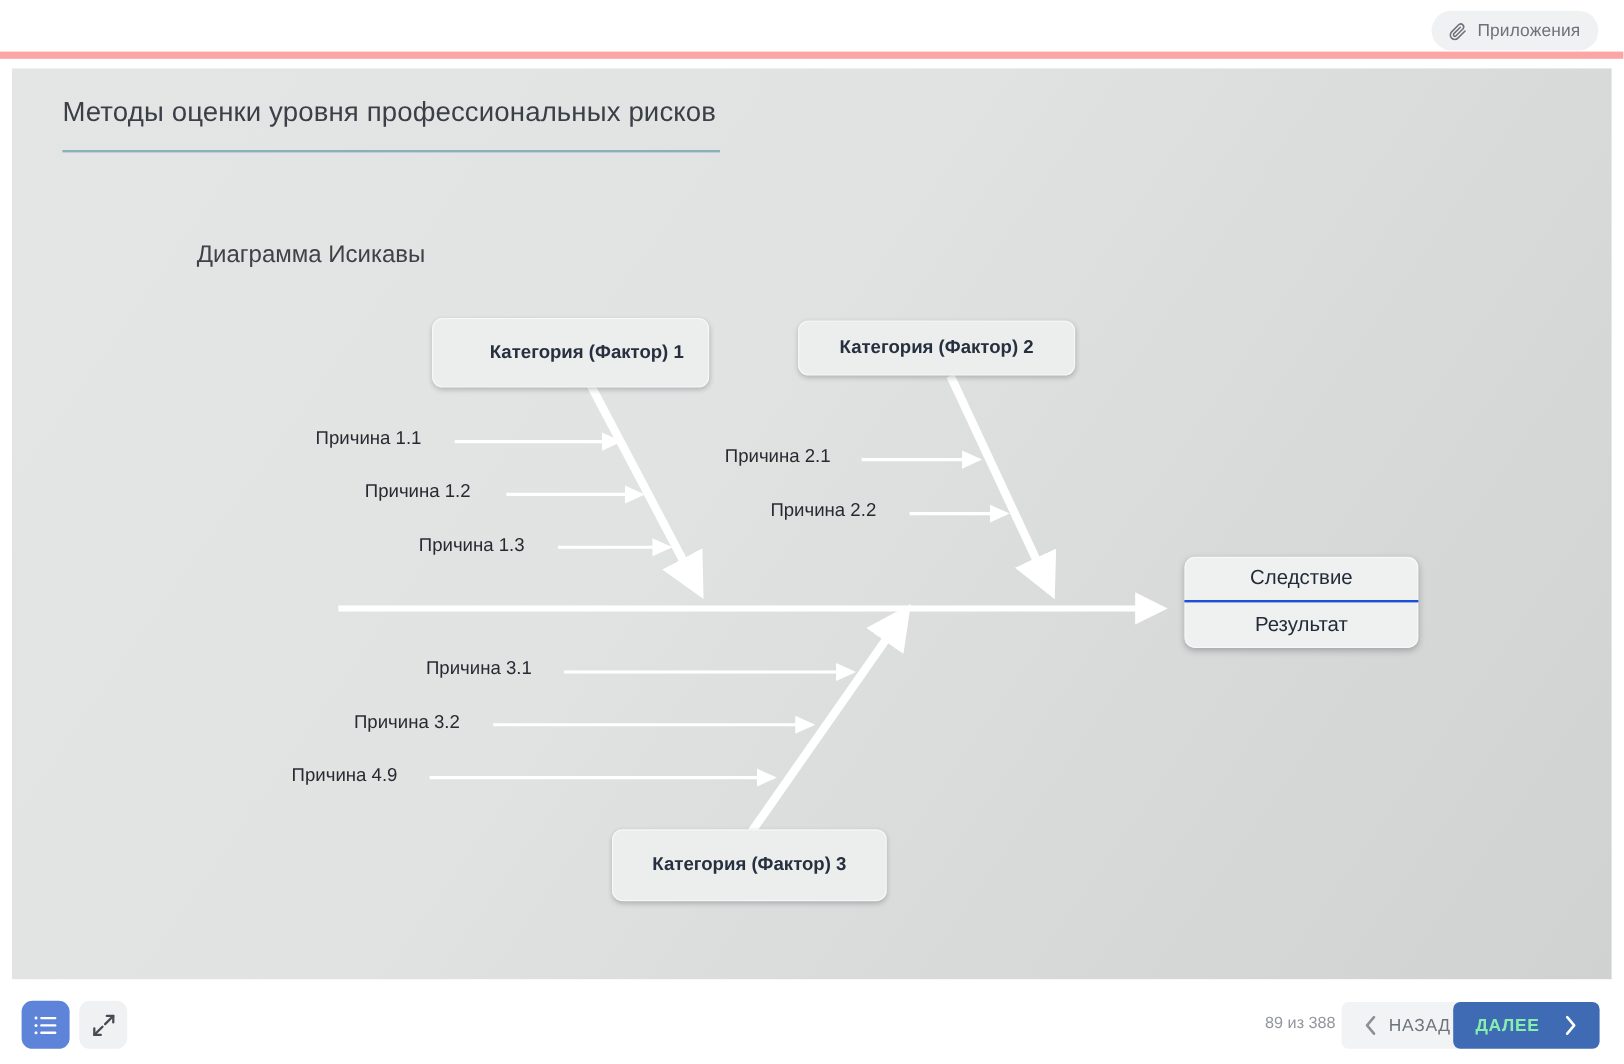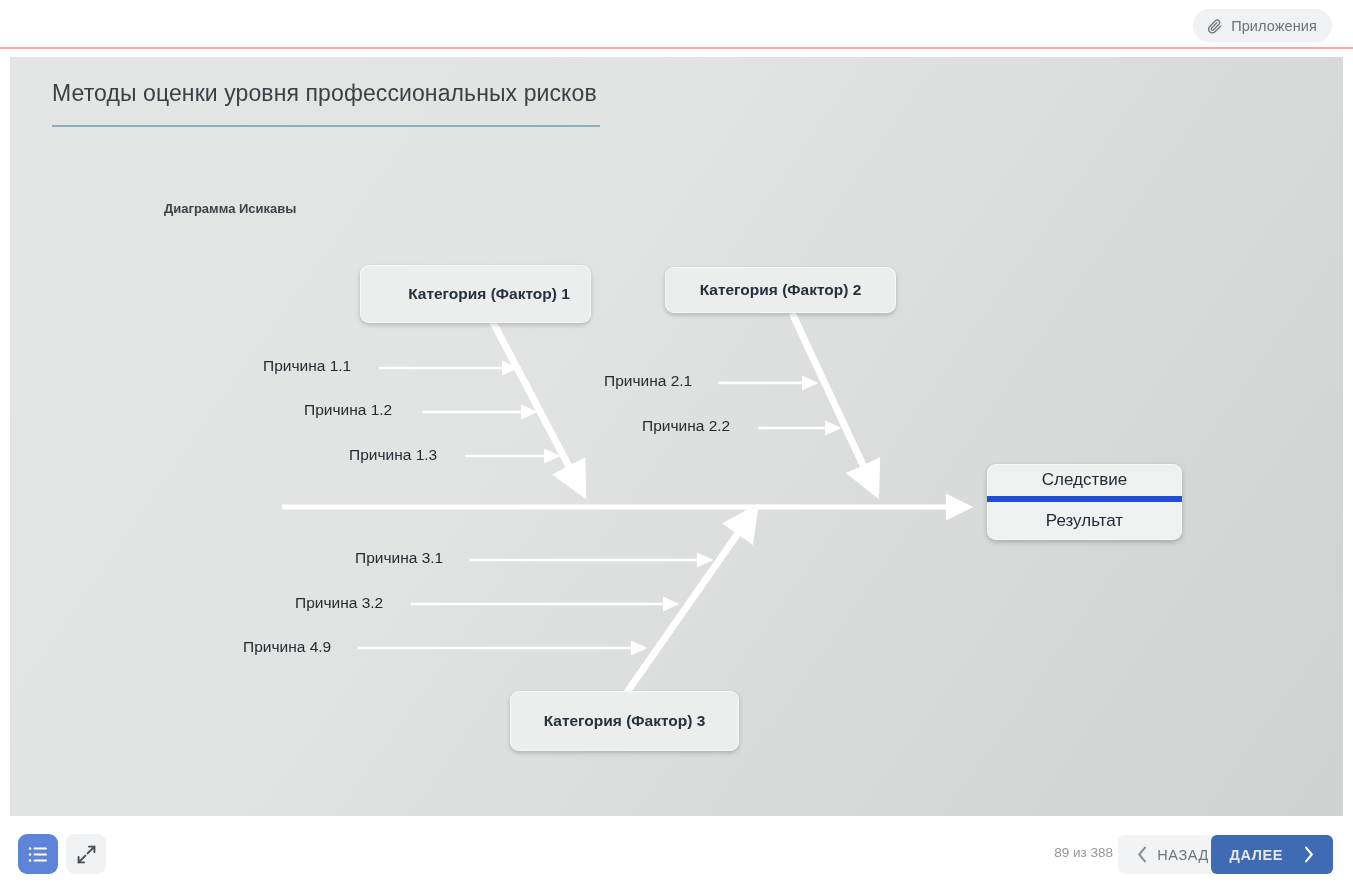--- a/index.html
+++ b/index.html
@@ -20,21 +20,21 @@
     background: #ffffff;
   }
 
   
   .topbar {
     position: absolute;
     left: 0; top: 0;
     width: 1353px;
     height: 49px;
     background: #ffffff;
-    border-bottom: 2px solid #fca5a5;
+    border-bottom: 6px solid #fca5a5;
   }
 
   .attachments-btn {
     position: absolute;
     right: 21px;
     top: 9px;
     height: 33px;
     display: flex;
     align-items: center;
     gap: 8px;
@@ -78,22 +78,22 @@
     top: 68px;
     width: 548px;
     height: 2px;
     background: #8aafbd;
   }
 
   .diagram-heading {
     position: absolute;
     left: 154px;
     top: 144px;
-    font-size: 13px;
-    font-weight: bold;
+    font-size: 20px;
+    font-weight: normal;
     color: #3f4248;
     white-space: nowrap;
     text-align: center;
   }
 
   
   .fishbone {
     position: absolute;
     left: 0; top: 0;
     width: 1333px;
@@ -136,21 +136,21 @@
   }
   .effect-row {
     flex: 1 1 50%;
     display: flex;
     align-items: center;
     justify-content: center;
     font-size: 17px;
     color: #222b38;
     white-space: nowrap;
   }
-  .effect-row.top { border-bottom: 6px solid #1d4ed8; }
+  .effect-row.top { border-bottom: 2px solid #1d4ed8; }
 
   
   .cause {
     position: absolute;
     font-size: 15.5px;
     color: #272b31;
     white-space: nowrap;
     user-select: none;
   }
 
@@ -215,21 +215,21 @@
     font-family: inherit;
   }
   .nav-btn.back {
     right: 125px;
     background: #f2f3f5;
     color: #6f757c;
   }
   .nav-btn.next {
     right: 20px;
     background: #3f6bb5;
-    color: #e5e5e5;
+    color: #86efac;
     font-weight: bold;
     gap: 20px;
   }
   .chev { width: 11px; height: 17px; display: block; flex: 0 0 auto; }
 </style>
 </head>
 <body>
 
 <div class="app">
 

